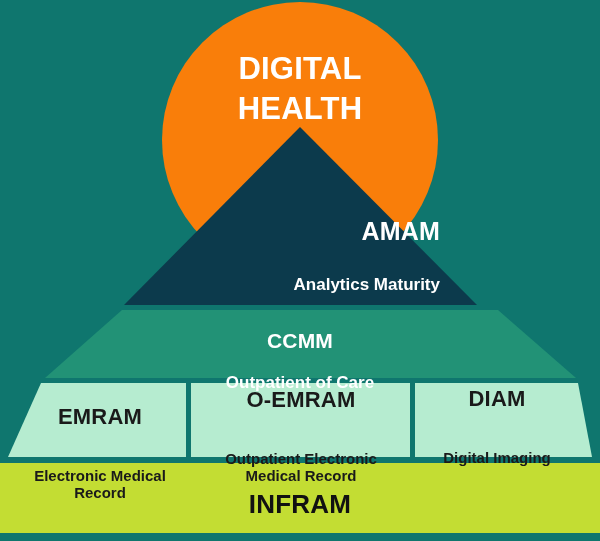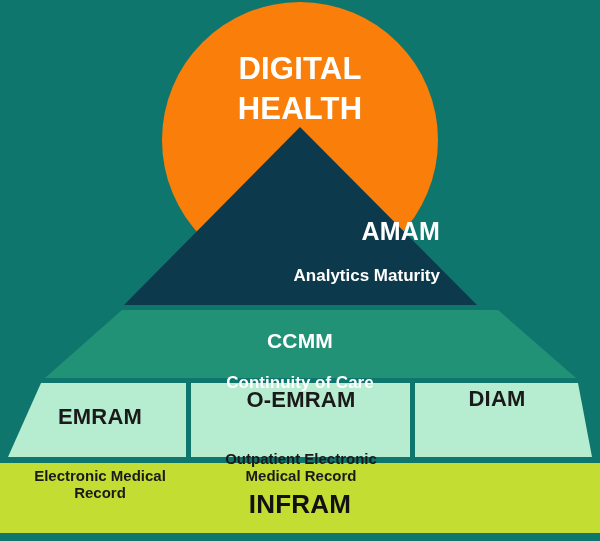--- a/index.html
+++ b/index.html
@@ -49,21 +49,21 @@
 
   
   #lbl-amam {
     left: 160px;
     top: 198px;
     width: 280px;
     color: #ffffff;
     text-align: right;
   }
   #lbl-amam .t1 { font-size: 25px; }
-  #lbl-amam .t2 { font-size: 17px; margin-top: 2px; }
+  #lbl-amam .t2 { font-size: 17px; margin-top: 11px; }
 
   
   #lbl-ccmm {
     left: 160px;
     top: 310px;
     width: 280px;
     color: #ffffff;
   }
   #lbl-ccmm .t1 { font-size: 21px; }
   #lbl-ccmm .t2 { font-size: 17px; margin-top: 2px; }
@@ -112,37 +112,38 @@
 HEALTH</span>
   </div>
 
   <div class="lbl" id="lbl-amam">
     <span class="t1">AMAM</span>
     <span class="t2">Analytics Maturity</span>
   </div>
 
   <div class="lbl" id="lbl-ccmm">
     <span class="t1">CCMM</span>
-    <span class="t2">Continuity of Care</span>
+    <span class="t2">Outpatient of Care</span>
   </div>
 
   <div class="lbl midlbl" id="lbl-emram">
     <span class="t1">EMRAM</span>
     <span class="t2">Electronic Medical
 Record</span>
   </div>
 
   <div class="lbl midlbl" id="lbl-oemram">
     <span class="t1">O-EMRAM</span>
     <span class="t2">Outpatient Electronic
 Medical Record</span>
   </div>
 
   <div class="lbl midlbl" id="lbl-diam">
     <span class="t1">DIAM</span>
+    <span class="t2">Digital Imaging</span>
   </div>
 
   <div class="lbl" id="lbl-infram">
     <span class="t1">INFRAM</span>
     <span class="t2">Infrastructure Adoption Model</span>
   </div>
 
 </div>
 
 </body></html>

